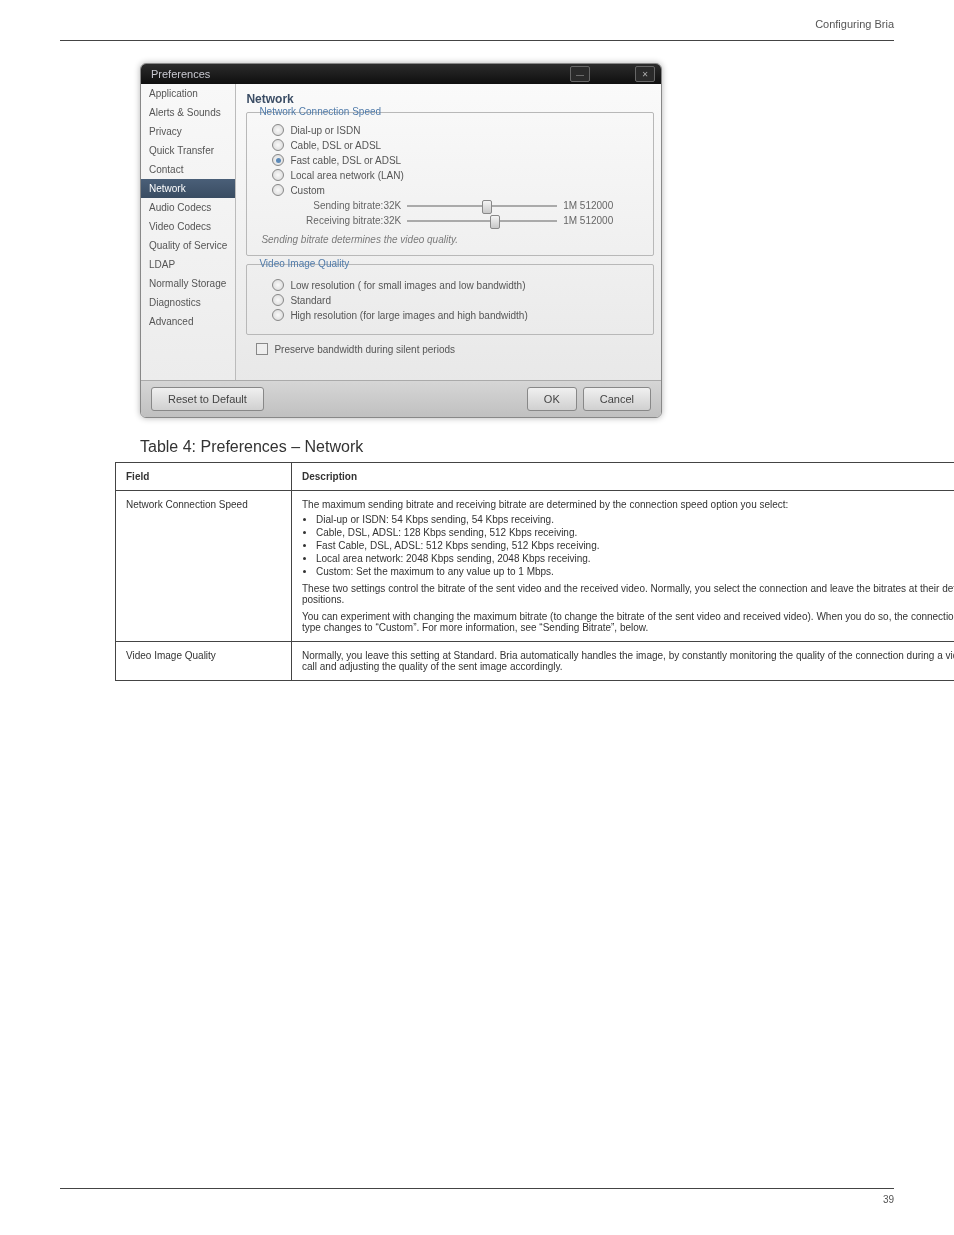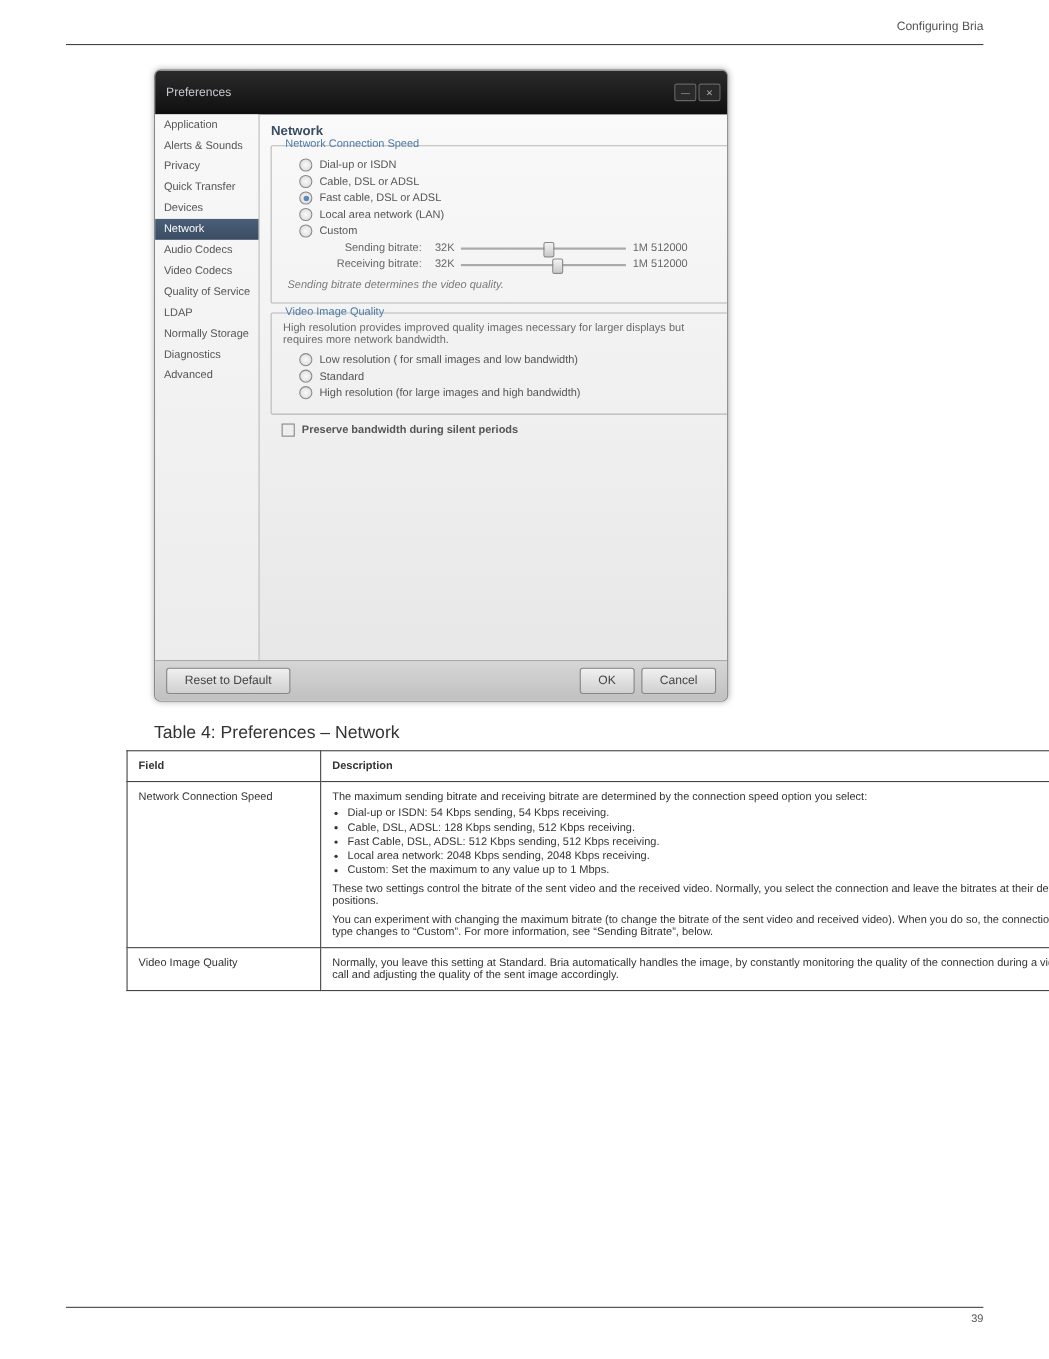--- a/index.html
+++ b/index.html
@@ -3,36 +3,36 @@
 <meta charset="utf-8">
 <style>
   html,body{margin:0;padding:0;background:#fff;font-family:"Segoe UI",Arial,sans-serif;color:#222;}
   .page{width:954px;height:1235px;margin:0 auto;position:relative;box-sizing:border-box;padding:40px 60px 0 60px;}
   .top-rule{border-top:1px solid #444;height:0;margin-bottom:22px;}
   .page-title-right{position:absolute;top:18px;right:60px;font-size:11px;color:#555;}
   .figure-caption{font-size:11px;color:#555;margin:0 0 6px 80px;}
   .figure-wrap{width:520px;margin-left:20px;}
   
   .dialog{width:520px;border:1px solid #888;background:linear-gradient(#fbfbfb,#e6e6e6);border-radius:6px;overflow:hidden;box-shadow:0 0 6px rgba(0,0,0,.3);}
-  .titlebar{background:linear-gradient(#2b2b2b,#0f0f0f);color:#c8c8d0;height:40px;display:flex;align-items:center;padding:0 6px 0 10px;font-size:11px;}
+  .titlebar{background:linear-gradient(#2b2b2b,#0f0f0f);color:#c8c8d0;height:20px;display:flex;align-items:center;padding:0 6px 0 10px;font-size:11px;gap:43px;}
   .titlebar .spacer{flex:1;}
   .win-btn{width:18px;height:14px;border:1px solid #666;border-radius:2px;margin-left:2px;background:#2a2a2a;color:#aaa;display:flex;align-items:center;justify-content:center;font-size:8px;}
-  .dialog-body{display:flex;height:496px;}
+  .dialog-body{display:flex;height:296px;}
   .sidebar{width:118px;background:linear-gradient(#f8f8f8,#ececec);border-right:1px solid #bbb;font-size:10px;color:#555;}
   .sidebar-item{padding:4px 8px;white-space:nowrap;cursor:pointer;}
   .sidebar-item.selected{background:linear-gradient(#4a5f78,#394c62);color:#fff;}
   .content{flex:1;padding:8px 10px;font-size:10px;color:#555;}
   .content-title{color:#3b4d65;font-weight:bold;font-size:12px;margin-bottom:6px;}
   .groupbox{border:1px solid #b8b8b8;border-radius:2px;padding:8px 10px 10px 10px;margin:4px 0 8px 0;position:relative;}
   .groupbox-legend{position:absolute;top:-7px;left:8px;background:transparent;padding:0 4px;color:#4f7aa9;font-size:10px;}
   .radio-row{display:flex;align-items:center;margin:3px 15px;font-size:10px;}
   .radio{width:10px;height:10px;border-radius:50%;border:1px solid #888;margin-right:6px;background:radial-gradient(#fafafa,#d6d6d6);display:inline-flex;align-items:center;justify-content:center;}
   .radio.checked::after{content:"";width:5px;height:5px;border-radius:50%;background:#5b89b8;}
   .slider-row{display:flex;align-items:center;margin:4px 0 0 26px;font-size:10px;color:#666;}
-  .slider-row .lbl{width:100px;text-align:right;margin-right:12px;}
+  .slider-row .lbl{width:100px;text-align:right;margin-right:0;}
   .slider-track{flex:0 0 150px;height:2px;background:#aaa;position:relative;margin:0 6px;}
   .slider-thumb{position:absolute;top:-5px;width:8px;height:12px;background:linear-gradient(#f4f4f4,#c8c8c8);border:1px solid #888;border-radius:2px;}
   .slider-readout{width:80px;color:#666;}
   .hint{font-style:italic;color:#7a7a7a;font-size:10px;margin-top:8px;padding-left:4px;}
   .chk-row{display:flex;align-items:center;margin-top:6px;}
   .chk{width:10px;height:10px;border:1px solid #888;margin-right:6px;background:#eee;}
   .dialog-footer{height:36px;background:linear-gradient(#d6d6d6,#c0c0c0);display:flex;align-items:center;padding:0 10px;border-top:1px solid #aaa;text-align:right;}
   .dlg-btn{height:22px;padding:0 16px;border:1px solid #888;border-radius:3px;background:linear-gradient(#f0f0f0,#d0d0d0);font-size:11px;color:#444;display:inline-flex;align-items:center;cursor:pointer;margin-left:6px;}
   .dlg-btn.reset{margin-left:0;}
   .dialog-footer .spacer{flex:1;}
@@ -64,21 +64,21 @@
         <span class="spacer"></span>
         <span class="win-btn">—</span>
         <span class="win-btn">✕</span>
       </div>
       <div class="dialog-body">
         <div class="sidebar" id="sidebar">
             <div class="sidebar-item">Application</div>
             <div class="sidebar-item">Alerts &amp; Sounds</div>
             <div class="sidebar-item">Privacy</div>
             <div class="sidebar-item">Quick Transfer</div>
-            <div class="sidebar-item">Devices</div>
+            <div class="sidebar-item">Contact</div>
             <div class="sidebar-item selected">Network</div>
             <div class="sidebar-item">Audio Codecs</div>
             <div class="sidebar-item">Video Codecs</div>
             <div class="sidebar-item">Quality of Service</div>
             <div class="sidebar-item">LDAP</div>
             <div class="sidebar-item">Normally Storage</div>
             <div class="sidebar-item">Diagnostics</div>
             <div class="sidebar-item">Advanced</div>
           </div>
         <div class="content">
@@ -124,38 +124,37 @@
                     <span class="slider-thumb" style="left: 55%;"></span>
                   </span>
                   <span class="slider-readout">1M  512000</span>
                 </div>
               </div>
             <div class="hint">Sending bitrate determines the video quality.</div>
           </div>
 
           <div class="groupbox">
             <span class="groupbox-legend">Video Image Quality</span>
-            <div style="color:#6a6a6a;">High resolution provides improved quality images necessary for larger displays but requires more network bandwidth.</div>
             <div id="viq-options" style="margin-top:6px;">
                 <div class="radio-row">
                   <span class="radio"></span>
                   <span>Low resolution ( for small images and low bandwidth)</span>
                 </div>
                 <div class="radio-row">
                   <span class="radio"></span>
                   <span>Standard</span>
                 </div>
                 <div class="radio-row">
                   <span class="radio"></span>
                   <span>High resolution (for large images and high bandwidth)</span>
                 </div>
               </div>
           </div>
 
-          <div class="chk-row" style="margin-left:10px;font-weight:bold;">
+          <div class="chk-row" style="margin-left:10px;">
             <span class="chk"></span>
             <span>Preserve bandwidth during silent periods</span>
           </div>
         </div>
       </div>
       <div class="dialog-footer">
         <span class="dlg-btn reset">Reset to Default</span>
         <span class="spacer"></span>
         <span class="dlg-btn">OK</span>
         <span class="dlg-btn">Cancel</span>

